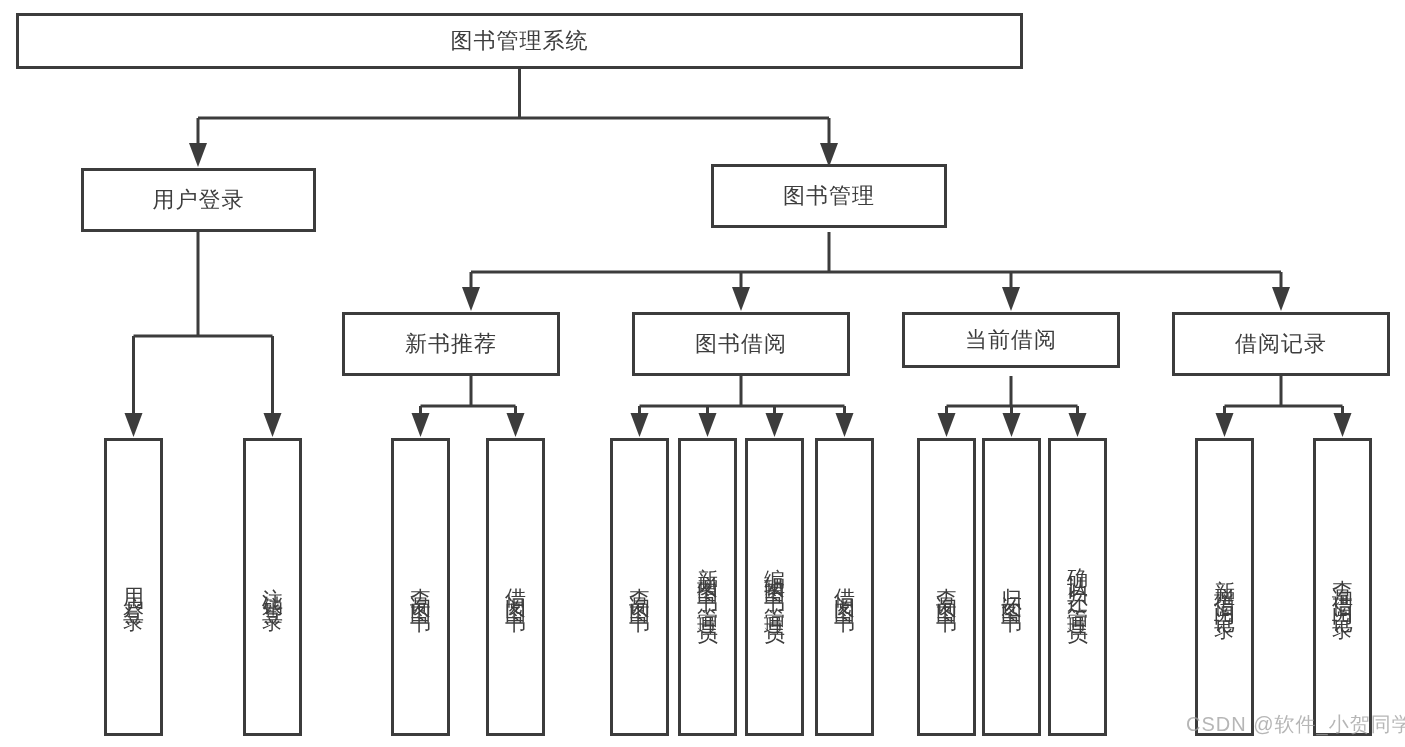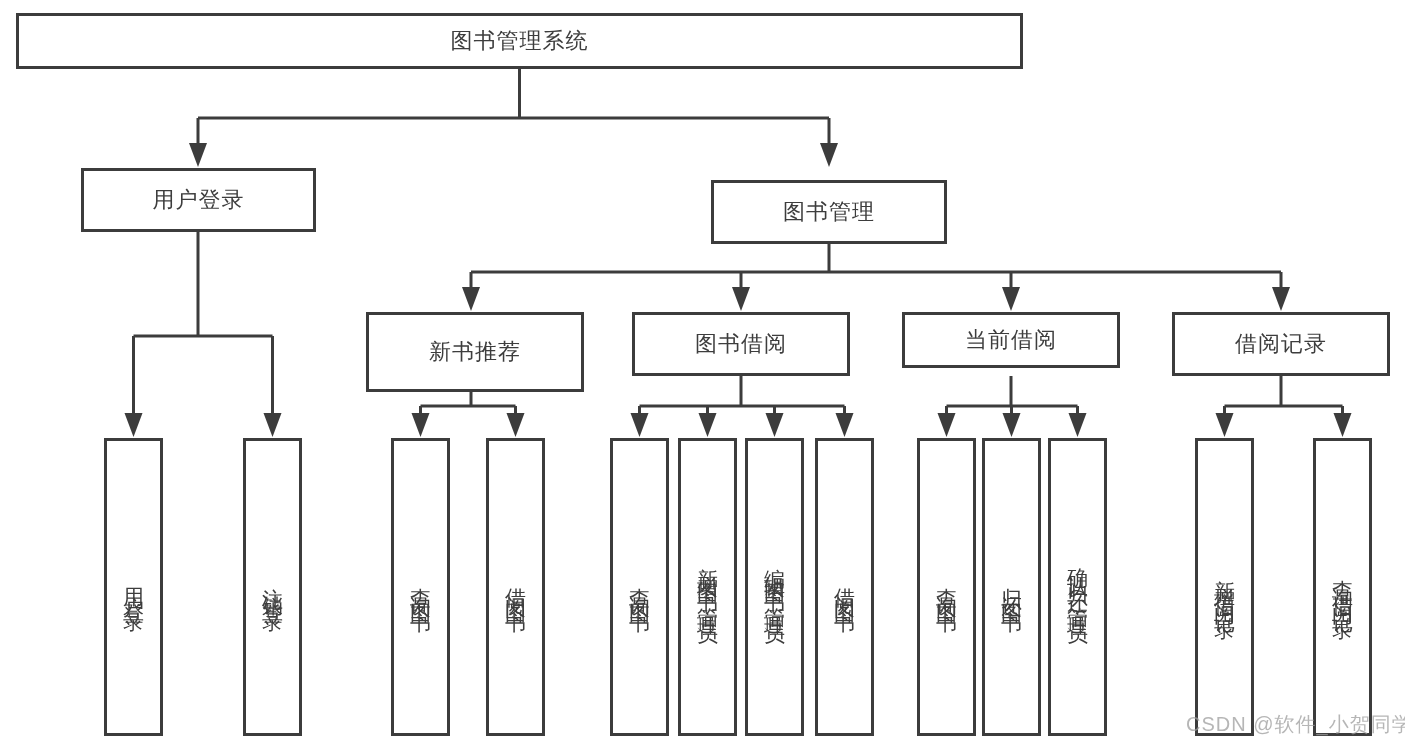--- a/index.html
+++ b/index.html
@@ -92,23 +92,23 @@
       <polygon points="1002.5,413 1020.5,413 1011.5,437"></polygon>
       <polygon points="1068.5,413 1086.5,413 1077.5,437"></polygon>
       <polygon points="1215.5,413 1233.5,413 1224.5,437"></polygon>
       <polygon points="1333.5,413 1351.5,413 1342.5,437"></polygon>
     </g>
   </svg>
 
   <div class="box hbox" style="left:16px; top:13px; width:1007px; height:56px;">图书管理系统</div>
 
   <div class="box hbox" style="left:81px; top:168px; width:235px; height:64px;">用户登录</div>
-  <div class="box hbox" style="left:711px; top:180px; width:236px; height:64px;">图书管理</div>
+  <div class="box hbox" style="left:711px; top:164px; width:236px; height:64px;">图书管理</div>
 
-  <div class="box hbox" style="left:366px; top:312px; width:218px; height:80px;">新书推荐</div>
+  <div class="box hbox" style="left:342px; top:312px; width:218px; height:64px;">新书推荐</div>
   <div class="box hbox" style="left:632px; top:312px; width:218px; height:64px;">图书借阅</div>
   <div class="box hbox" style="left:902px; top:312px; width:218px; height:56px;">当前借阅</div>
   <div class="box hbox" style="left:1172px; top:312px; width:218px; height:64px;">借阅记录</div>
 
   <div class="box vbox" style="left:104px; top:438px; width:59px; height:298px;">用户登录</div>
   <div class="box vbox" style="left:243px; top:438px; width:59px; height:298px;">注销登录</div>
 
   <div class="box vbox" style="left:391px; top:438px; width:59px; height:298px;">查询图书</div>
   <div class="box vbox" style="left:486px; top:438px; width:59px; height:298px;">借阅图书</div>
 

